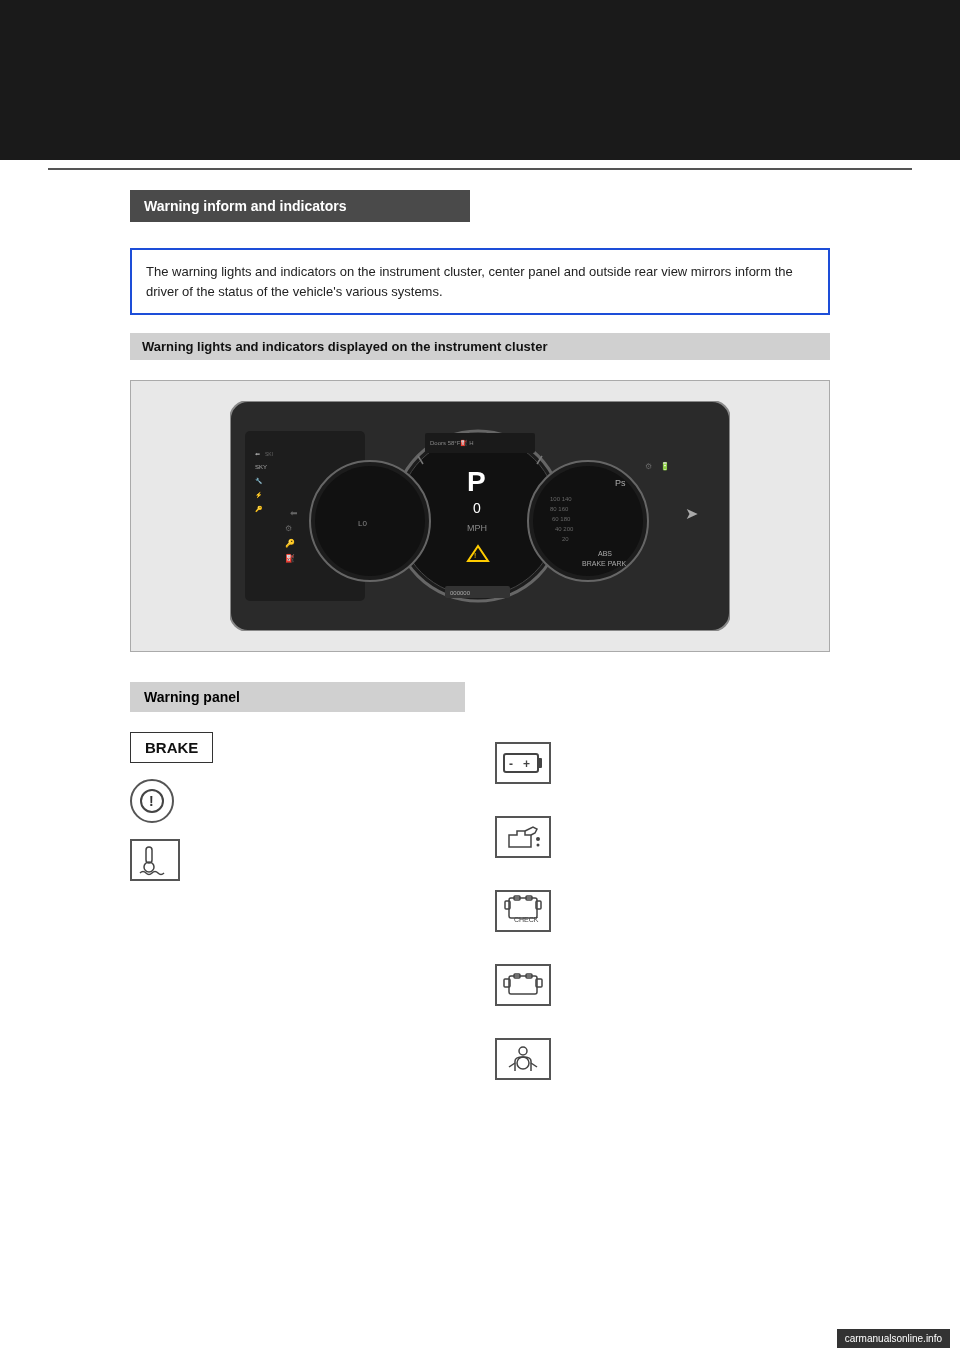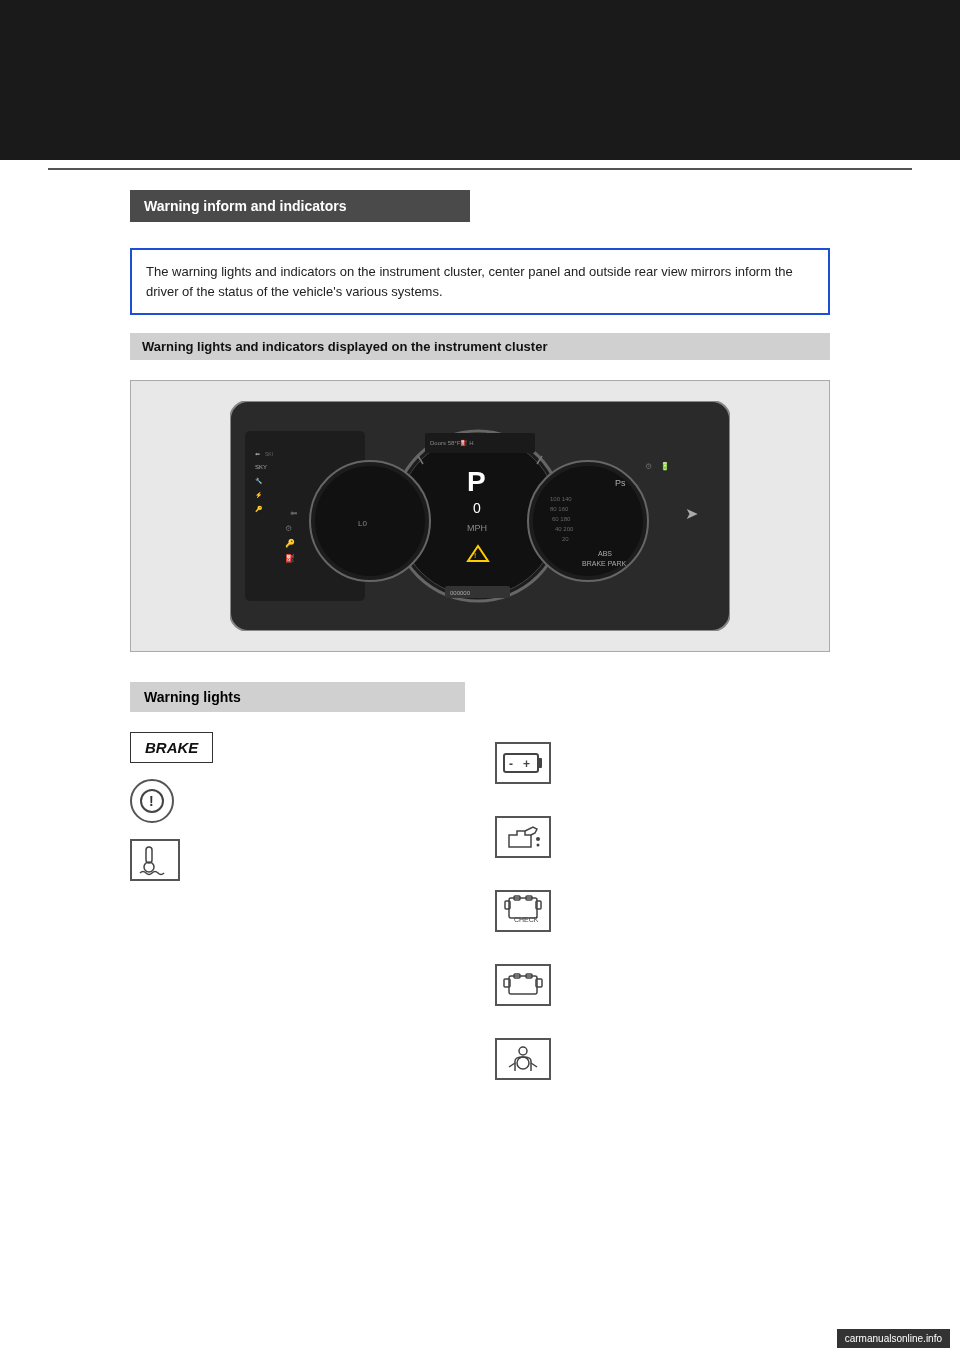--- a/index.html
+++ b/index.html
@@ -273,23 +273,23 @@
           <text x="55" y="130" fill="#666" font-size="8">⚙</text>
           <text x="55" y="145" fill="#666" font-size="8">🔑</text>
           <text x="55" y="160" fill="#666" font-size="8">⛽</text>
         </svg>
       </div>
     </div>
 
     <div class="warning-section">
 
       <div class="warning-left">
-        <span class="warning-lights-header">Warning lights</span>
-
-        <div style="margin-bottom:16px;font-style:italic;">
+        <span class="warning-lights-header">Warning panel</span>
+
+        <div style="margin-bottom:16px;">
           <div class="brake-box">
             <span>BRAKE</span>
           </div>
         </div>
 
         <div style="margin-bottom:16px;">
           <div class="icon-circle">
             <svg width="26" height="26" viewBox="0 0 26 26">
               <circle cx="13" cy="13" r="11" fill="none" stroke="#444" stroke-width="2"></circle>
               <text x="10" y="18" fill="#333" font-size="14" font-weight="bold">!</text>

